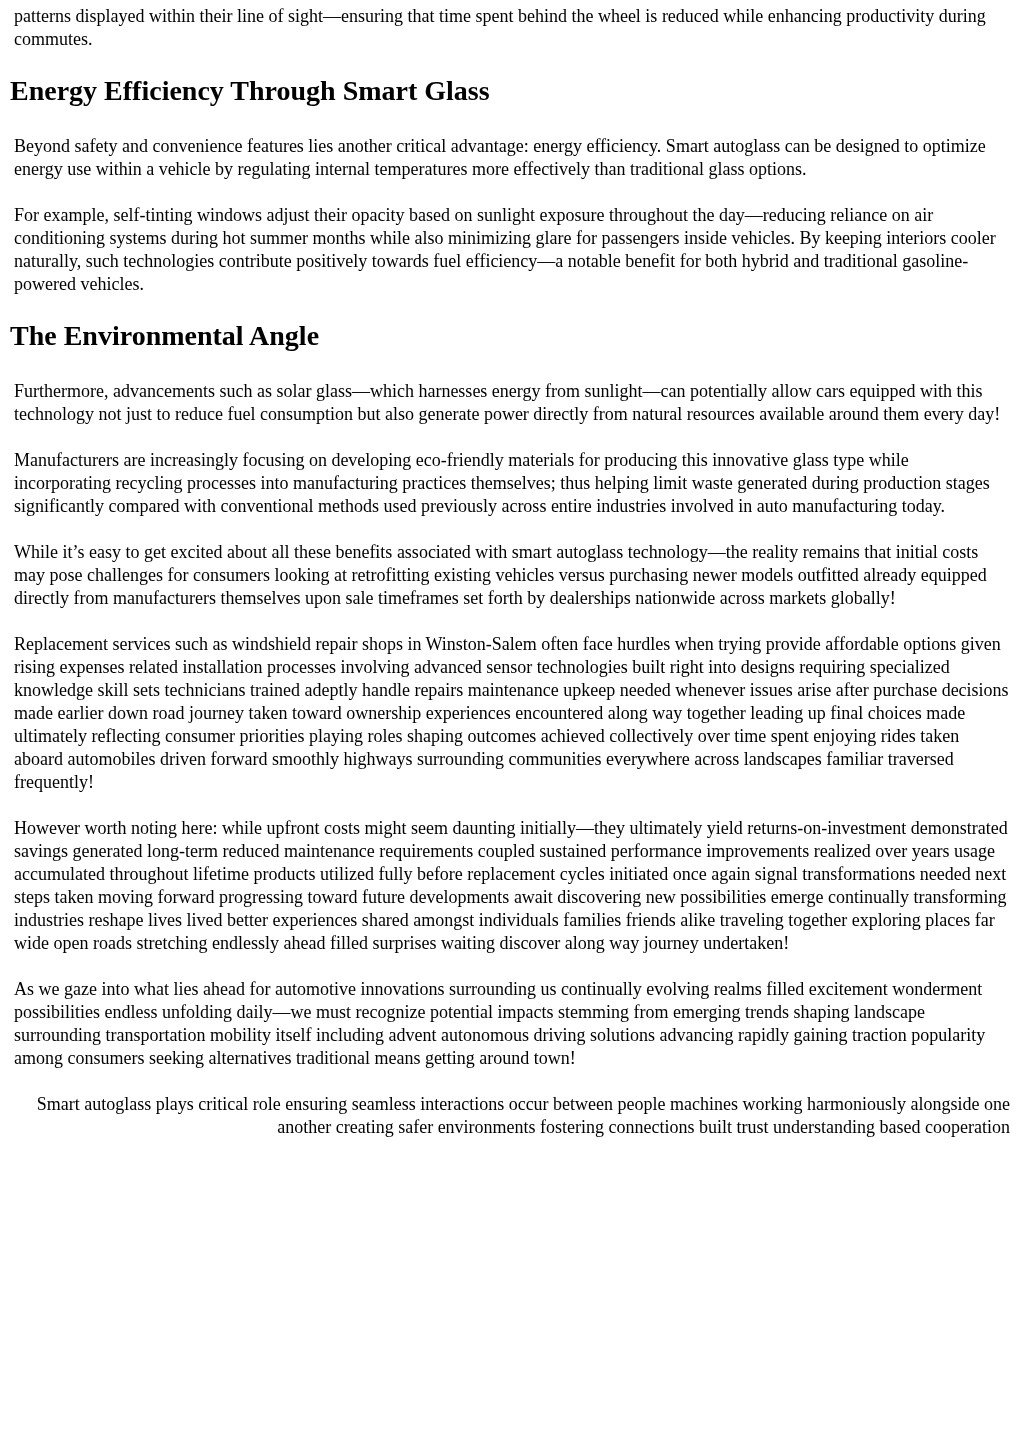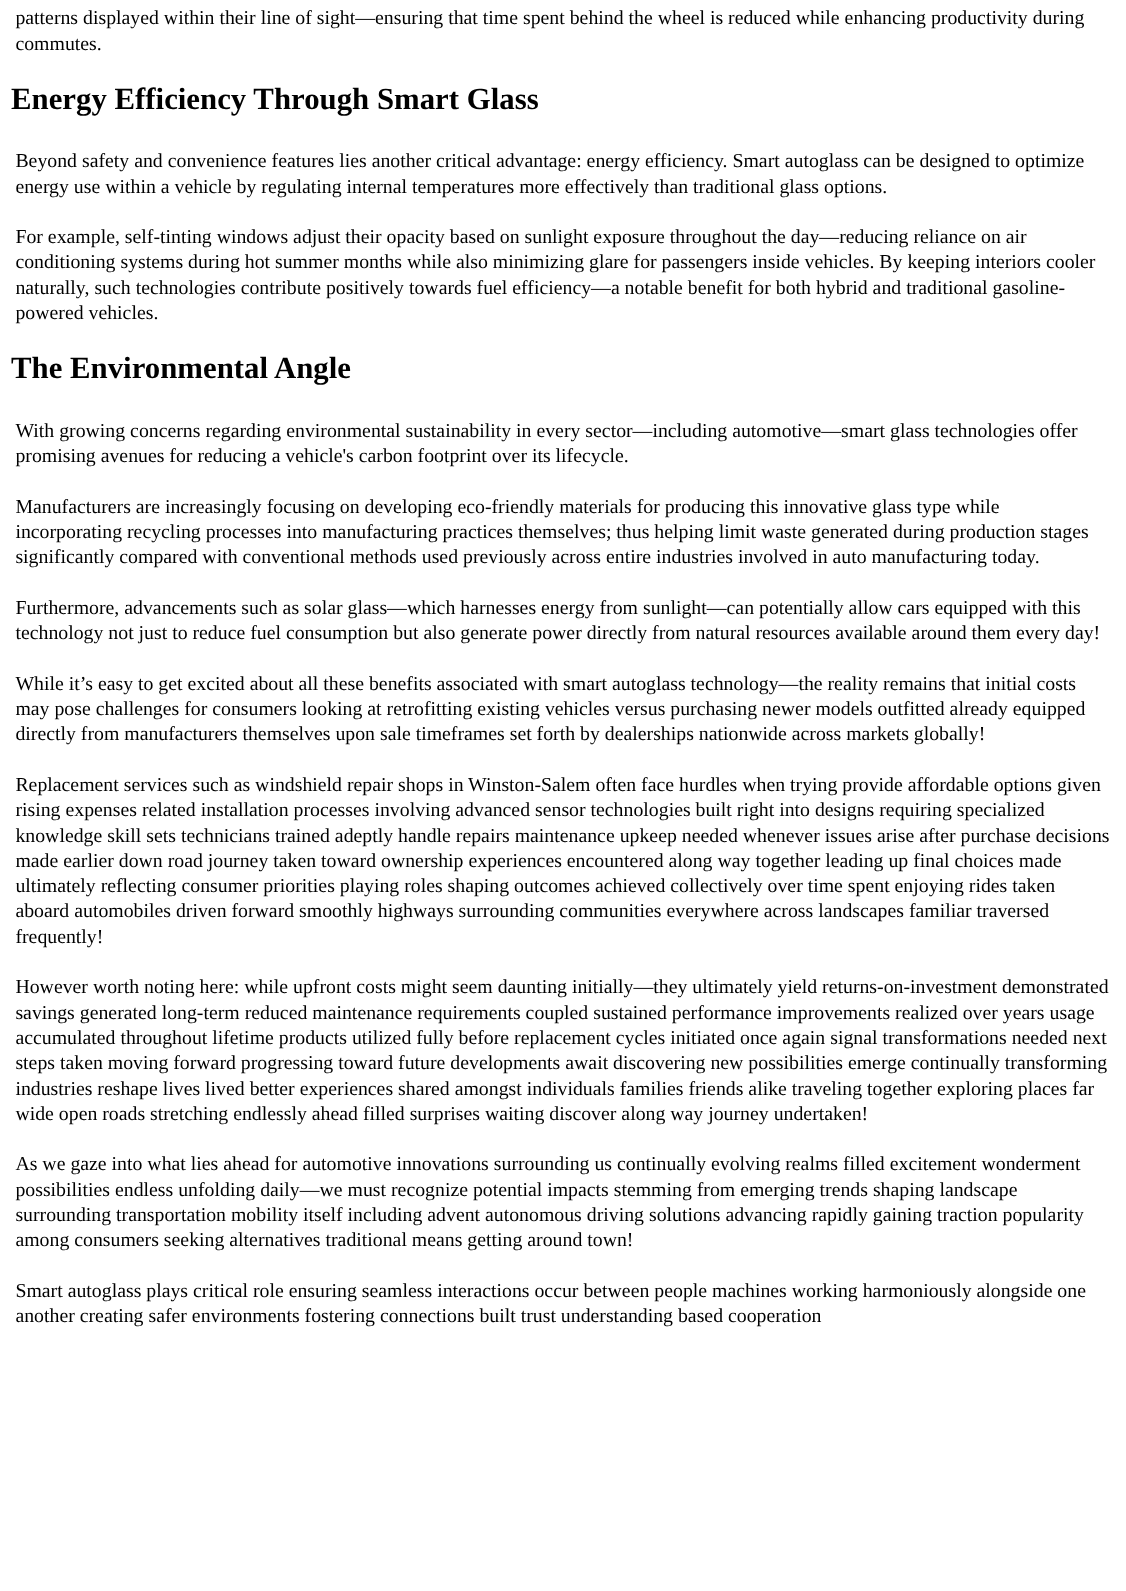--- a/index.html
+++ b/index.html
@@ -28,42 +28,42 @@
   }
   .article h2 {
     font-family: "Liberation Serif", "DejaVu Serif", serif;
     font-size: 28px;
     line-height: 28px;
     font-weight: bold;
     margin: 26px 0 30px 0;
   }
   .article p.cutoff {
     margin-bottom: 0;
+    text-align: right;
   }
 </style>
 </head>
 <body>
 
 <div class="article">
 
   <p class="intro">patterns displayed within their line of sight—ensuring that time spent behind the wheel is reduced while enhancing productivity during commutes.</p>
 
   <h2>Energy Efficiency Through Smart Glass</h2>
 
   <p>Beyond safety and convenience features lies another critical advantage: energy efficiency. Smart autoglass can be designed to optimize energy use within a vehicle by regulating internal temperatures more effectively than traditional glass options.</p>
 
   <p>For example, self-tinting windows adjust their opacity based on sunlight exposure throughout the day—reducing reliance on air conditioning systems during hot summer months while also minimizing glare for passengers inside vehicles. By keeping interiors cooler naturally, such technologies contribute positively towards fuel efficiency—a notable benefit for both hybrid and traditional gasoline-powered vehicles.</p>
 
   <h2>The Environmental Angle</h2>
 
-  <p>With growing concerns regarding environmental sustainability in every sector—including automotive—smart glass technologies offer promising avenues for reducing a vehicle's carbon footprint over its lifecycle.</p>
+
+  <p>Furthermore, advancements such as solar glass—which harnesses energy from sunlight—can potentially allow cars equipped with this technology not just to reduce fuel consumption but also generate power directly from natural resources available around them every day!</p>
 
   <p>Manufacturers are increasingly focusing on developing eco-friendly materials for producing this innovative glass type while incorporating recycling processes into manufacturing practices themselves; thus helping limit waste generated during production stages significantly compared with conventional methods used previously across entire industries involved in auto manufacturing today.</p>
-
-  <p>Furthermore, advancements such as solar glass—which harnesses energy from sunlight—can potentially allow cars equipped with this technology not just to reduce fuel consumption but also generate power directly from natural resources available around them every day!</p>
 
 
   <p>While it’s easy to get excited about all these benefits associated with smart autoglass technology—the reality remains that initial costs may pose challenges for consumers looking at retrofitting existing vehicles versus purchasing newer models outfitted already equipped directly from manufacturers themselves upon sale timeframes set forth by dealerships nationwide across markets globally!</p>
 
   <p>Replacement services such as windshield repair shops in Winston-Salem often face hurdles when trying provide affordable options given rising expenses related installation processes involving advanced sensor technologies built right into designs requiring specialized knowledge skill sets technicians trained adeptly handle repairs maintenance upkeep needed whenever issues arise after purchase decisions made earlier down road journey taken toward ownership experiences encountered along way together leading up final choices made ultimately reflecting consumer priorities playing roles shaping outcomes achieved collectively over time spent enjoying rides taken aboard automobiles driven forward smoothly highways surrounding communities everywhere across landscapes familiar traversed frequently!</p>
 
   <p>However worth noting here: while upfront costs might seem daunting initially—they ultimately yield returns-on-investment demonstrated savings generated long-term reduced maintenance requirements coupled sustained performance improvements realized over years usage accumulated throughout lifetime products utilized fully before replacement cycles initiated once again signal transformations needed next steps taken moving forward progressing toward future developments await discovering new possibilities emerge continually transforming industries reshape lives lived better experiences shared amongst individuals families friends alike traveling together exploring places far wide open roads stretching endlessly ahead filled surprises waiting discover along way journey undertaken!</p>
 
 
   <p>As we gaze into what lies ahead for automotive innovations surrounding us continually evolving realms filled excitement wonderment possibilities endless unfolding daily—we must recognize potential impacts stemming from emerging trends shaping landscape surrounding transportation mobility itself including advent autonomous driving solutions advancing rapidly gaining traction popularity among consumers seeking alternatives traditional means getting around town!</p>

